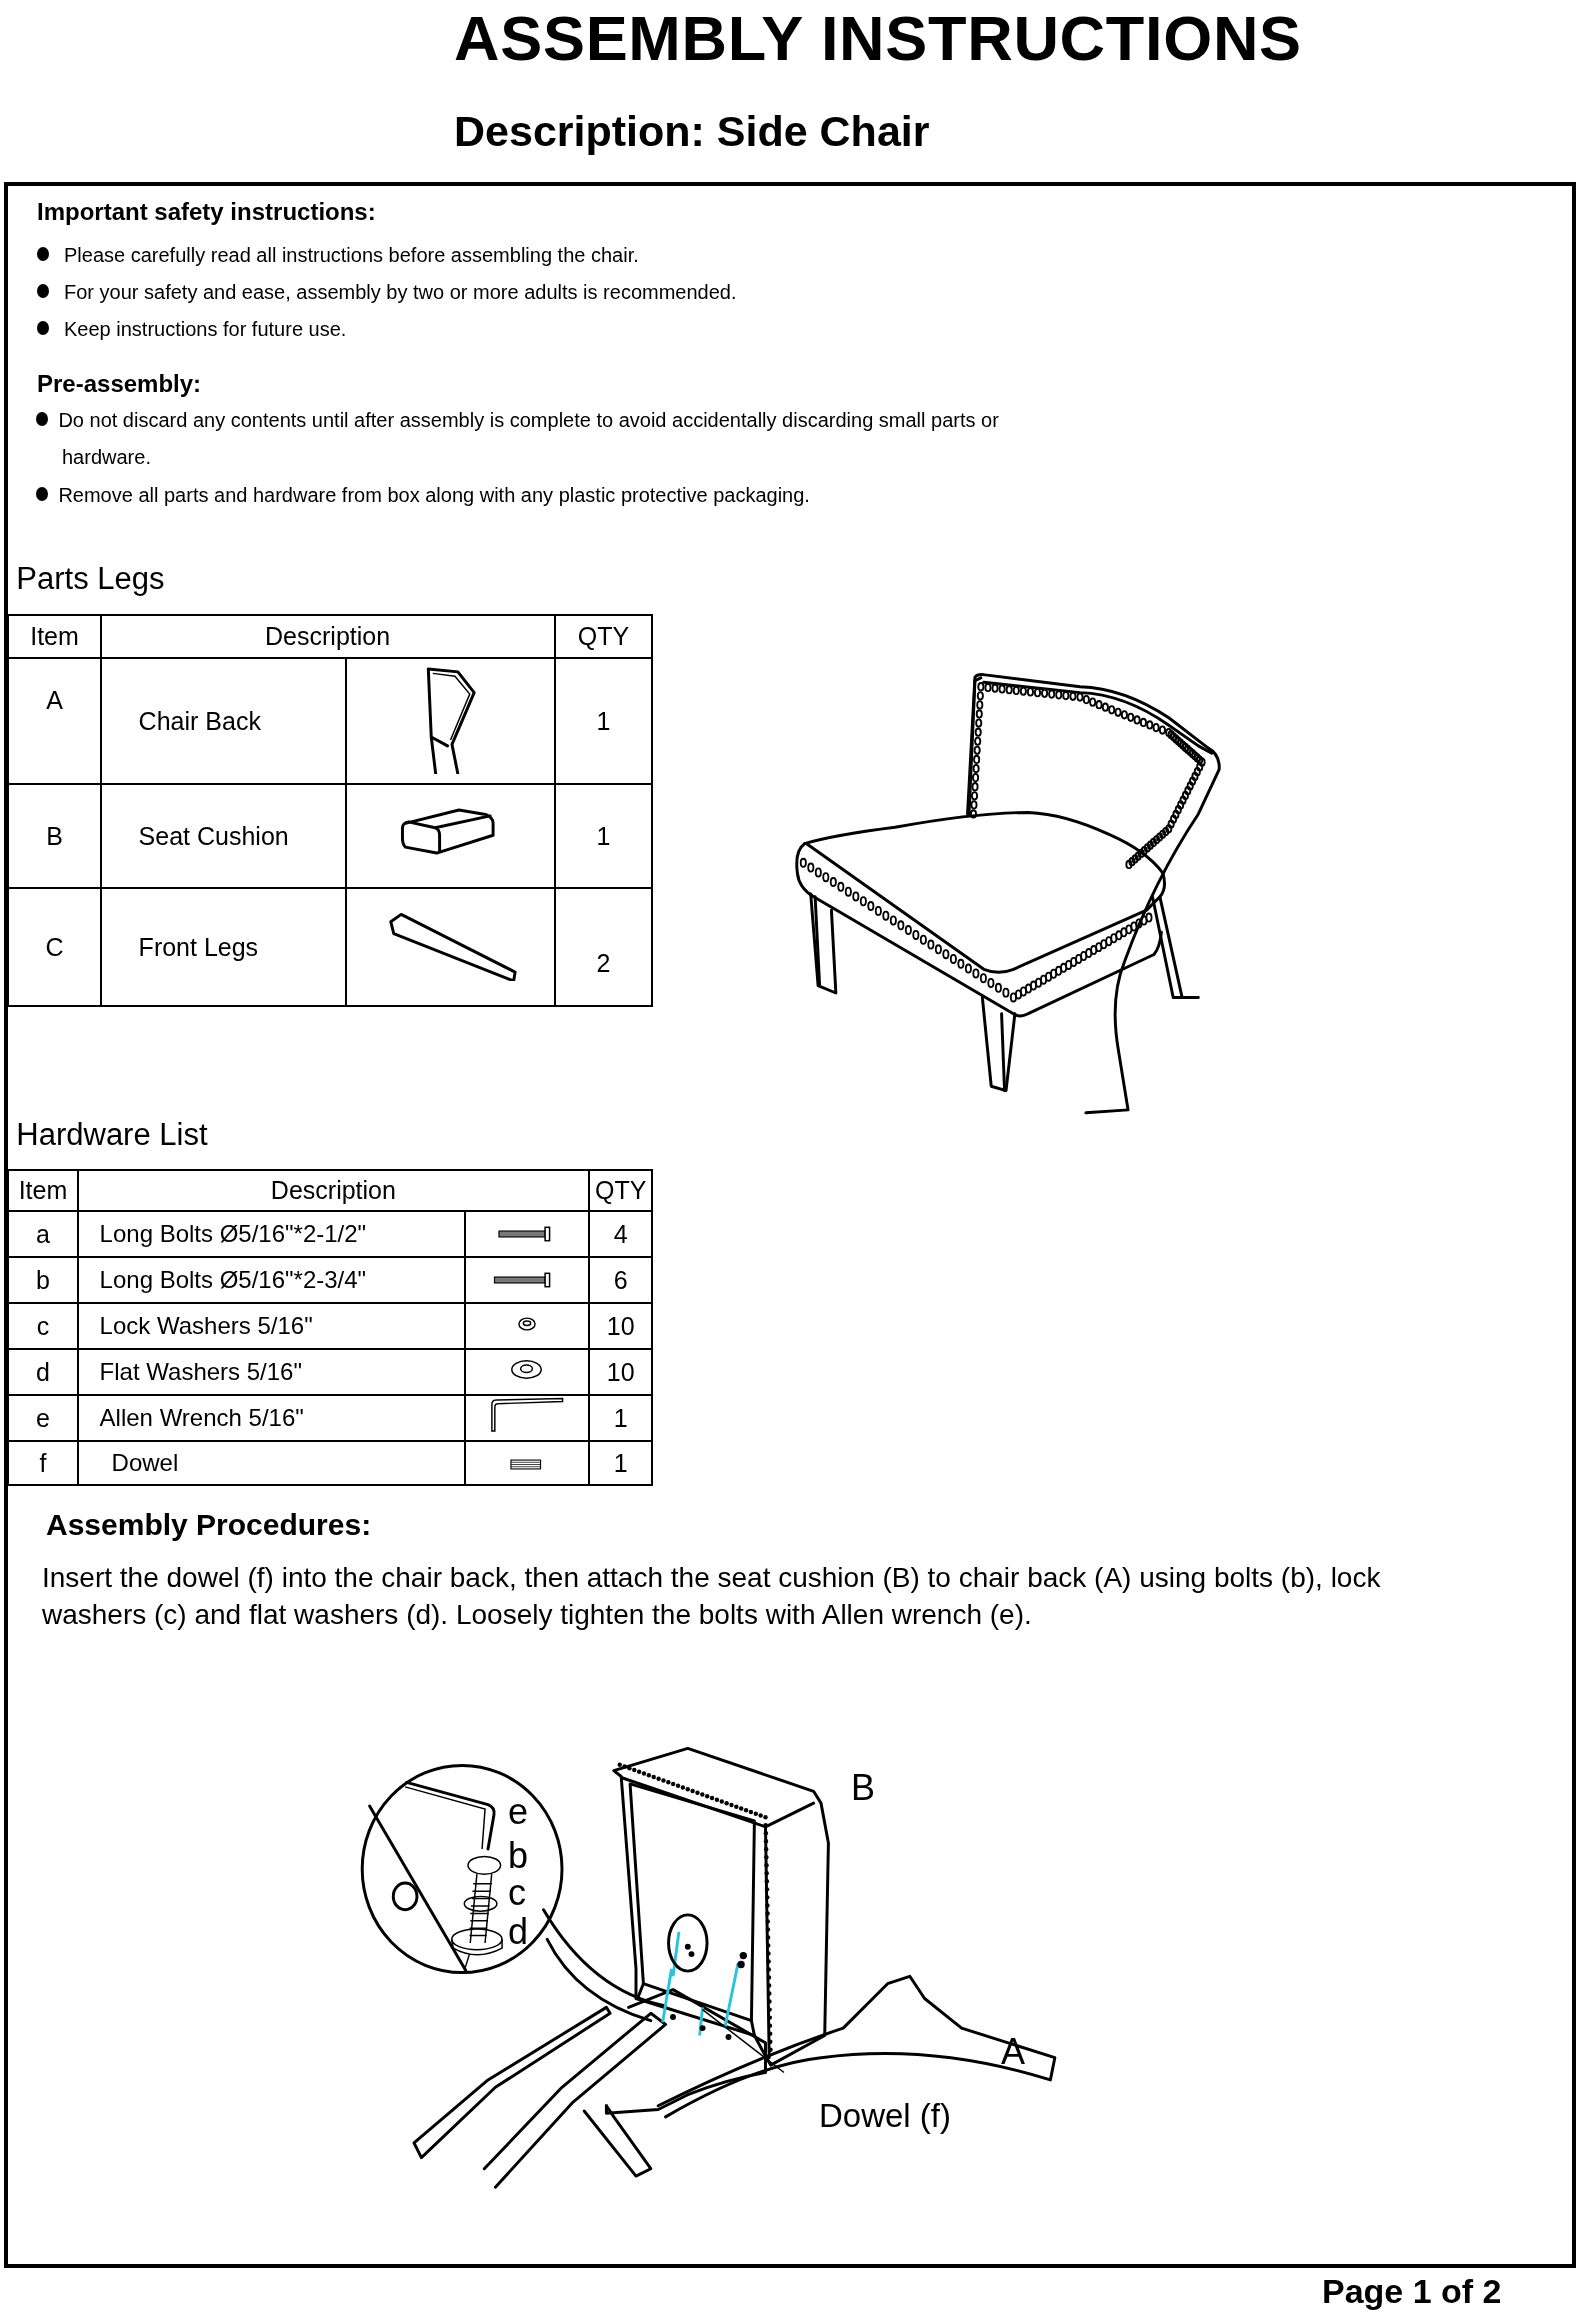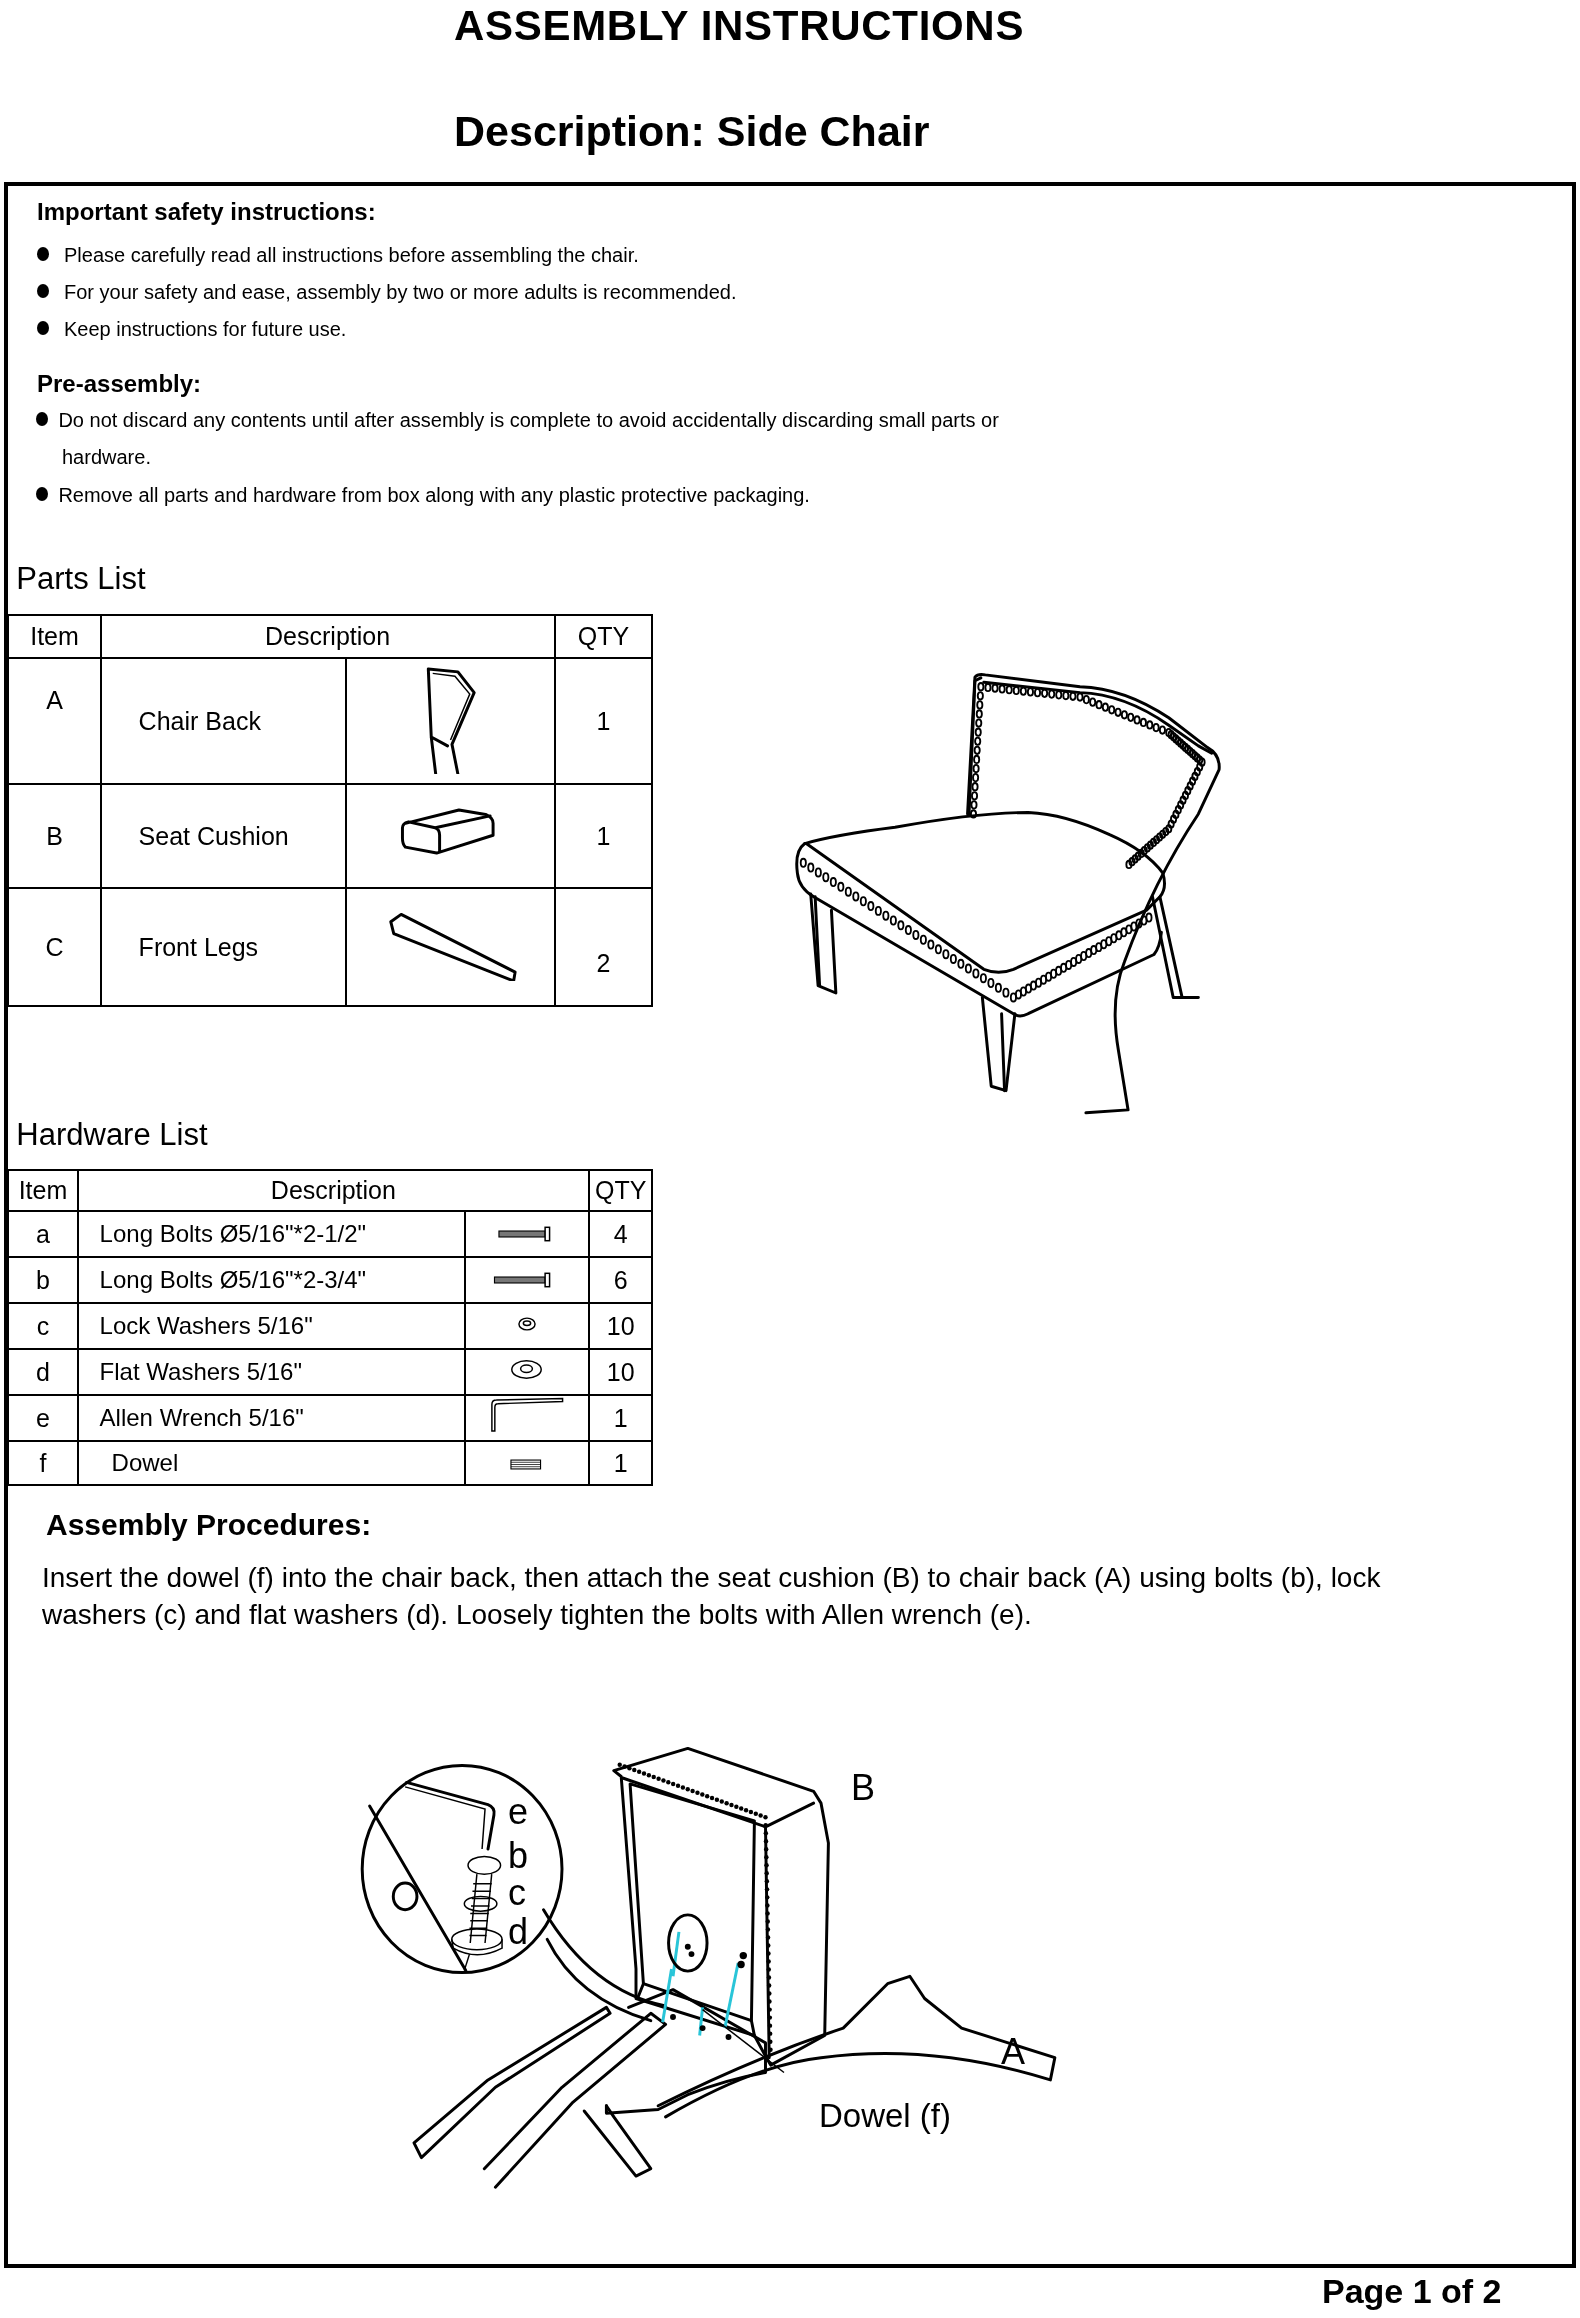--- a/index.html
+++ b/index.html
@@ -1,18 +1,18 @@
 <!DOCTYPE html>
 <html style="font-size:12px"><head>
 <meta charset="utf-8">
 <style>
   html, body { margin:0; padding:0; background:#fff; }
   body { width:1580px; height:2319px; position:relative; font-family:"Liberation Sans", sans-serif; color:#000; overflow:hidden; }
   .abs { position:absolute; }
-  .title { left:454px; top:1.5px; font-size:42px; font-weight:bold; letter-spacing:0.7px; white-space:nowrap; }
+  .title { left:454px; top:1.5px; font-size:63px; font-weight:bold; letter-spacing:0.7px; white-space:nowrap; }
   .subtitle { left:454px; top:83px; font-size:43px; font-weight:bold; white-space:nowrap;margin-top:24px; }
   .frame { left:3.7px; top:182px; width:1564px; height:2078px; border:4.4px solid #000; box-sizing:content-box; }
   .h-bold { font-weight:bold; font-size:24px; white-space:nowrap; }
   .bullet-line { font-size:20px; white-space:nowrap; }
   .bullet { display:inline-block; width:12px; height:14px; border-radius:50%; background:#000; margin-right:15px; vertical-align:middle; position:relative; top:-3px; }
   .section-label { font-size:31px; white-space:nowrap; }
   table.grid { border-collapse:collapse; position:absolute; }
   table.grid td { border:2.2px solid #000; padding:0; font-size:25px; vertical-align:middle; }
   .center { text-align:center; }
   .page-num { left:1322px; top:2272px; font-size:34px; font-weight:bold; white-space:nowrap; }
@@ -33,21 +33,21 @@
 <div class="abs h-bold" style="left:37px; top:198px;">Important safety instructions:</div>
 <div class="abs bullet-line" style="left:37px; top:244px;"><span class="bullet"></span><span>Please carefully read all instructions before assembling the chair.</span></div>
 <div class="abs bullet-line" style="left:37px; top:281px;"><span class="bullet"></span><span>For your safety and ease, assembly by two or more adults is recommended.</span></div>
 <div class="abs bullet-line" style="left:37px; top:318px;"><span class="bullet"></span><span>Keep instructions for future use.</span></div>
 
 <div class="abs h-bold" style="left:37px; top:370px;">Pre-assembly:</div>
 <div class="abs bullet-line" style="left:36px; top:409px;text-align:right;"><span class="bullet" style="margin-right:10.4px;"></span><span>Do not discard any contents until after assembly is complete to avoid accidentally discarding small parts or</span></div>
 <div class="abs bullet-line" style="left:62px; top:446px;">hardware.</div>
 <div class="abs bullet-line" style="left:36px; top:484px;"><span class="bullet" style="margin-right:10.4px;"></span><span>Remove all parts and hardware from box along with any plastic protective packaging.</span></div>
 
-<div class="abs section-label" style="left:16.3px; top:561px;">Parts List</div>
+<div class="abs section-label" style="left:16.3px; top:561px;">Parts Legs</div>
 <table class="grid" style="left:7.4px; top:614px; width:646px;">
   <tbody>
       <tr style="height:43px;">
     <td style="width:96px;" class="center">Item</td>
     <td colspan="2" class="center">Description</td>
     <td style="width:102px;" class="center">QTY</td>
   </tr>
   <tr style="height:126px;">
     <td class="center" style="vertical-align:top; padding-top:27px;">A</td>
     <td style="width:222px; padding-left:37px;">Chair Back</td>

